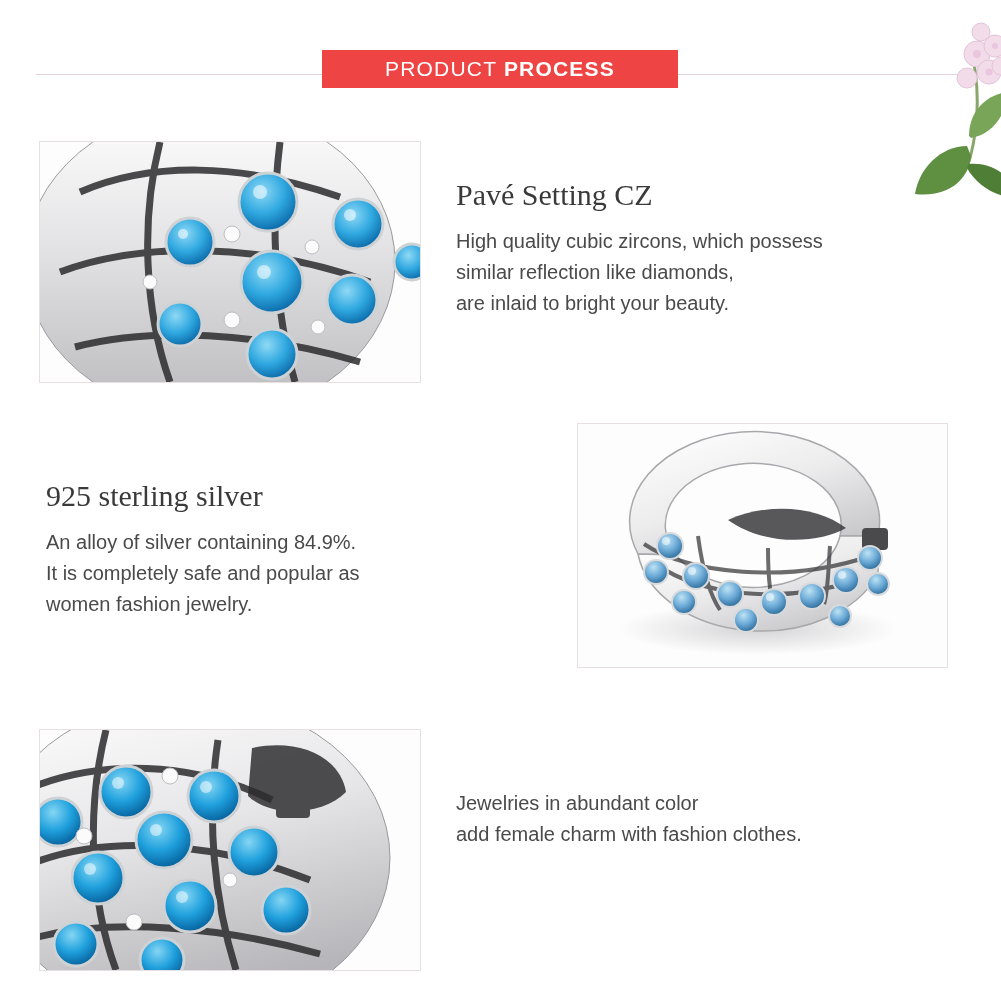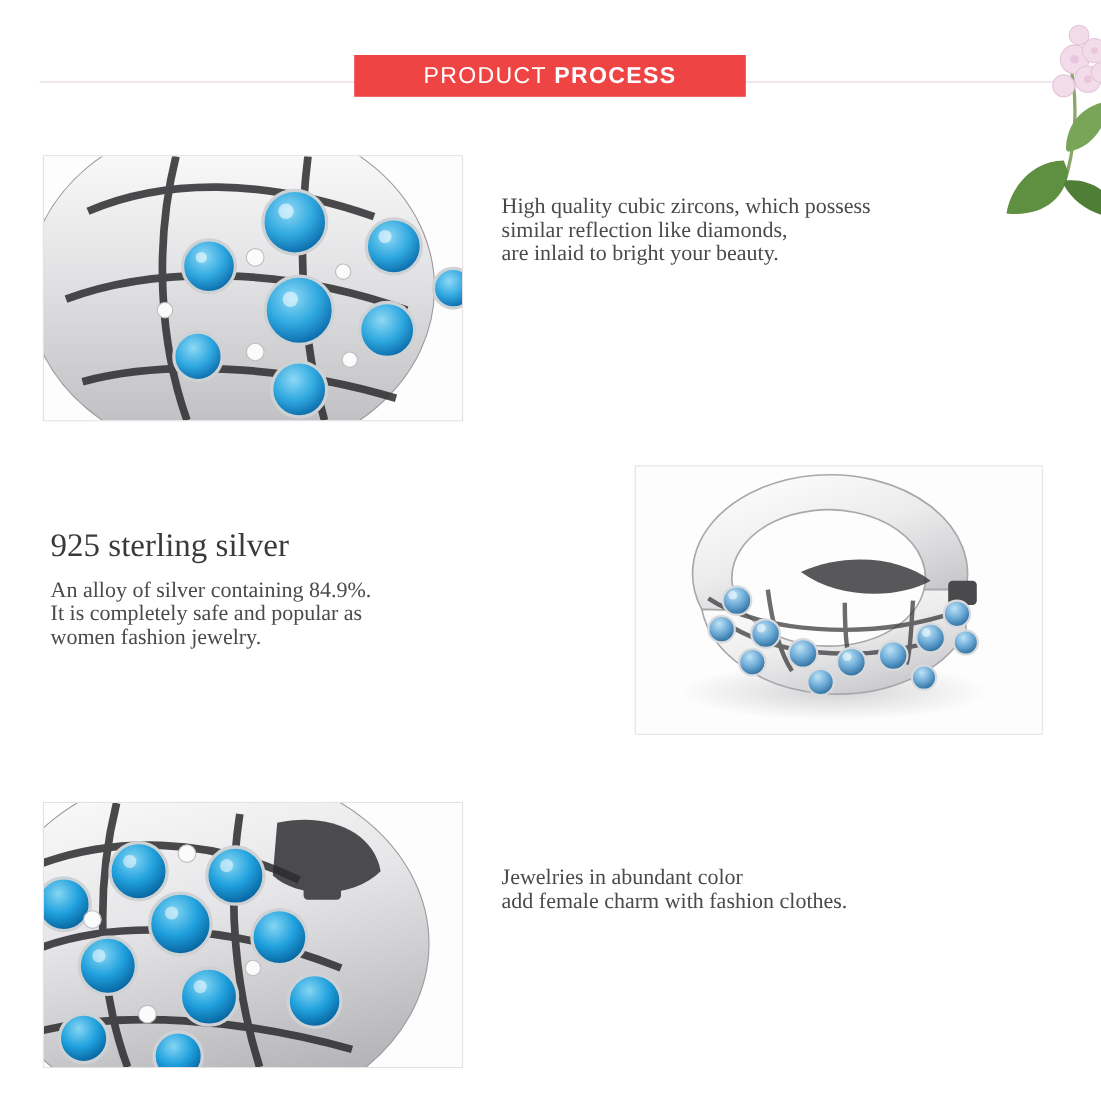--- a/index.html
+++ b/index.html
@@ -72,23 +72,23 @@
   }
   .heading {
     font-family: "Liberation Serif", serif;
     font-size: 30px;
     color: #3a3a3a;
     margin: 0 0 14px 0;
     font-weight: normal;
     white-space: nowrap;
   }
   .body-text {
-    font-family: Liberation Serif, serif;
+    font-family: Liberation Sans, sans-serif;
     font-size: 20px;
-    line-height: 21px;
+    line-height: 31px;
     color: #4a4a4a;
     margin: 0;
     white-space: pre-line;
   }
 
   
   #sec1-photo { top: 141px; left: 39px; width: 380px; height: 240px; }
   #sec1-text  { top: 178px; left: 456px; width: 520px; }
 
   
@@ -189,20 +189,21 @@
       <circle cx="192" cy="92" r="8"></circle>
       <circle cx="272" cy="105" r="7"></circle>
       <circle cx="192" cy="178" r="8"></circle>
       <circle cx="278" cy="185" r="7"></circle>
       <circle cx="110" cy="140" r="7"></circle>
     </g>
   </svg>
 </div>
 
 <div class="text-block" id="sec1-text">
+  <h2 class="heading">Pavé Setting CZ</h2>
   <p class="body-text">High quality cubic zircons, which possess
 similar reflection like diamonds,
 are inlaid to bright your beauty.</p>
 </div>
 
 <div class="photo" id="sec2-photo">
   <svg class="jewel-svg" viewBox="0 0 369 243" xmlns="http://www.w3.org/2000/svg">
     <defs>
       <linearGradient id="metal2" x1="0.1" y1="0" x2="0.8" y2="1">
         <stop offset="0%" stop-color="#ffffff"></stop>

